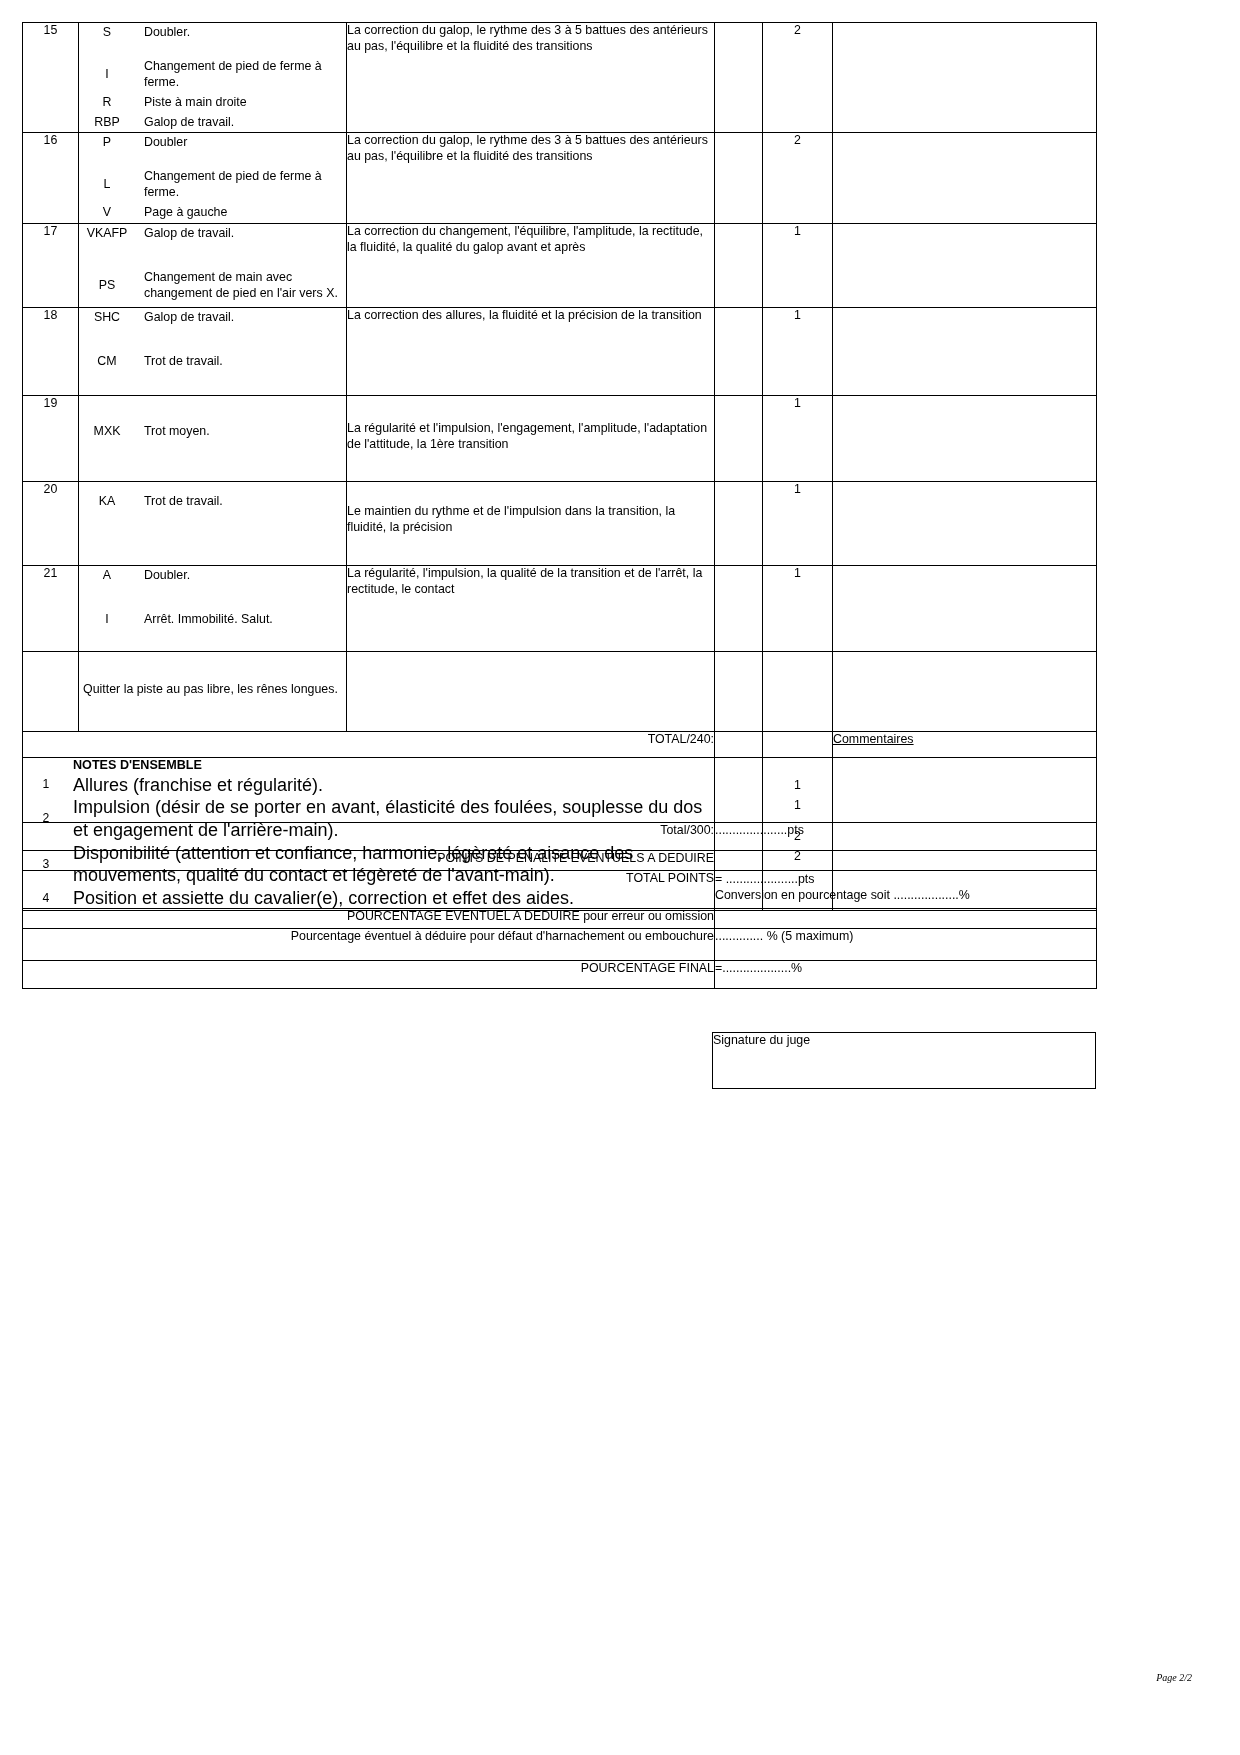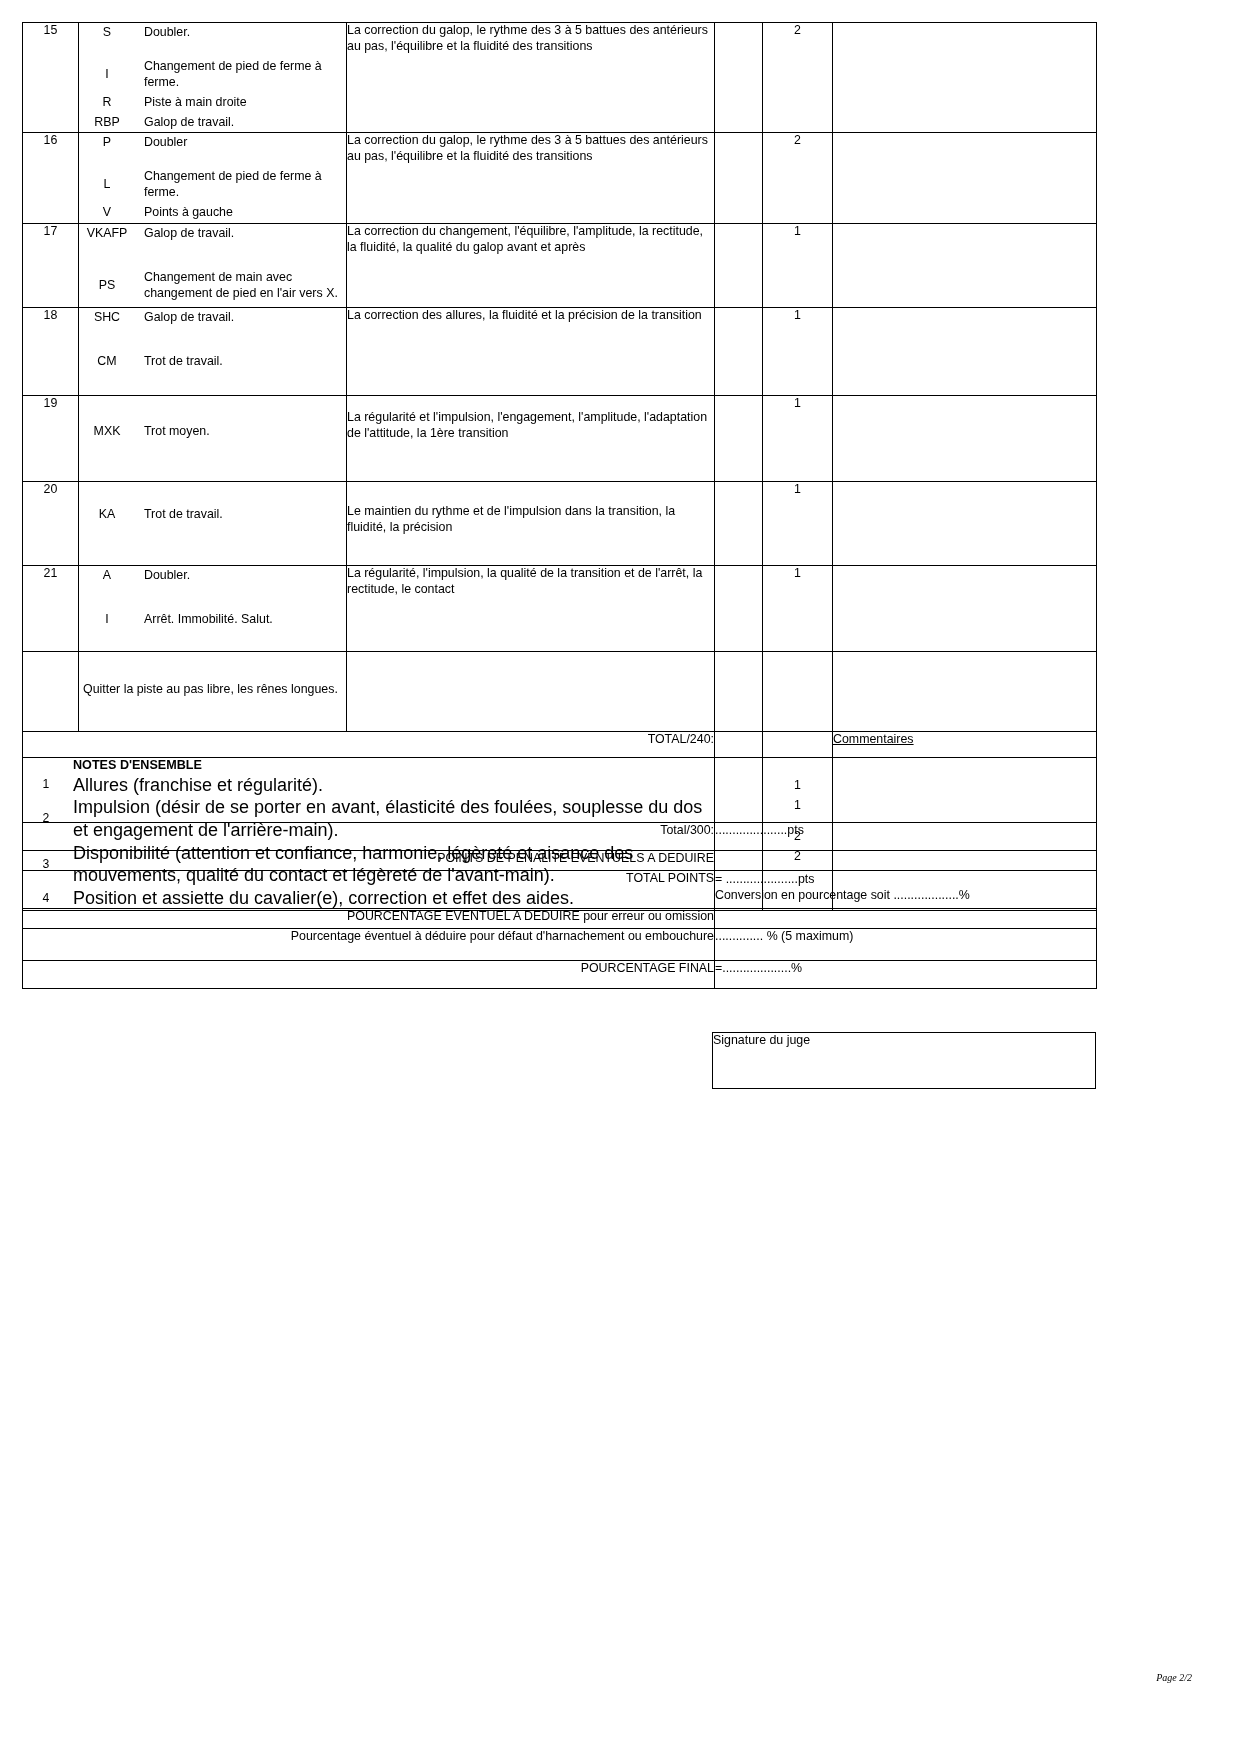--- a/index.html
+++ b/index.html
@@ -244,21 +244,21 @@
             <div class="mv-row">
                 <div class="mv-letter sp-10"></div>
                 <div class="mv-text sp-10"></div>
               </div>
             <div class="mv-row">
               <div class="mv-letter mid">L</div>
               <div class="mv-text">Changement de pied de ferme à ferme.</div>
             </div>
             <div class="mv-row">
               <div class="mv-letter">V</div>
-              <div class="mv-text">Points à gauche</div>
+              <div class="mv-text">Page à gauche</div>
             </div>
           </div>
         </td>
         <td class="crit-cell">
           <span class="txt">La correction du galop, le rythme des 3 à 5 battues des antérieurs au pas, l'équilibre et la fluidité des transitions</span>
         </td>
         <td class="num-cell"></td>
         <td class="coef-cell">2</td>
         <td class="blank"></td>
       </tr>
@@ -318,32 +318,32 @@
       <tr style="height:86px">
         <td class="num-cell">19</td>
         <td class="split-cell" colspan="2">
           <div class="mv" style="margin-top:26px">
             <div class="mv-row">
               <div class="mv-letter">MXK</div>
               <div class="mv-text">Trot moyen.</div>
             </div>
           </div>
         </td>
-        <td class="crit-cell" style="padding-top:14px">
+        <td class="crit-cell" style="padding-top:25px">
           <span class="txt">La régularité et l'impulsion, l'engagement, l'amplitude, l'adaptation de l'attitude, la 1ère transition</span>
         </td>
         <td class="num-cell"></td>
         <td class="coef-cell">1</td>
         <td class="blank"></td>
       </tr>
 
       <tr style="height:84px">
         <td class="num-cell">20</td>
         <td class="split-cell" colspan="2">
-          <div class="mv" style="margin-top:23px">
+          <div class="mv" style="margin-top:10px">
             <div class="mv-row">
               <div class="mv-letter">KA</div>
               <div class="mv-text">Trot de travail.</div>
             </div>
           </div>
         </td>
         <td class="crit-cell" style="padding-top:22px">
           <span class="txt">Le maintien du rythme et de l'impulsion dans la transition, la fluidité, la précision</span>
         </td>
         <td class="num-cell"></td>

